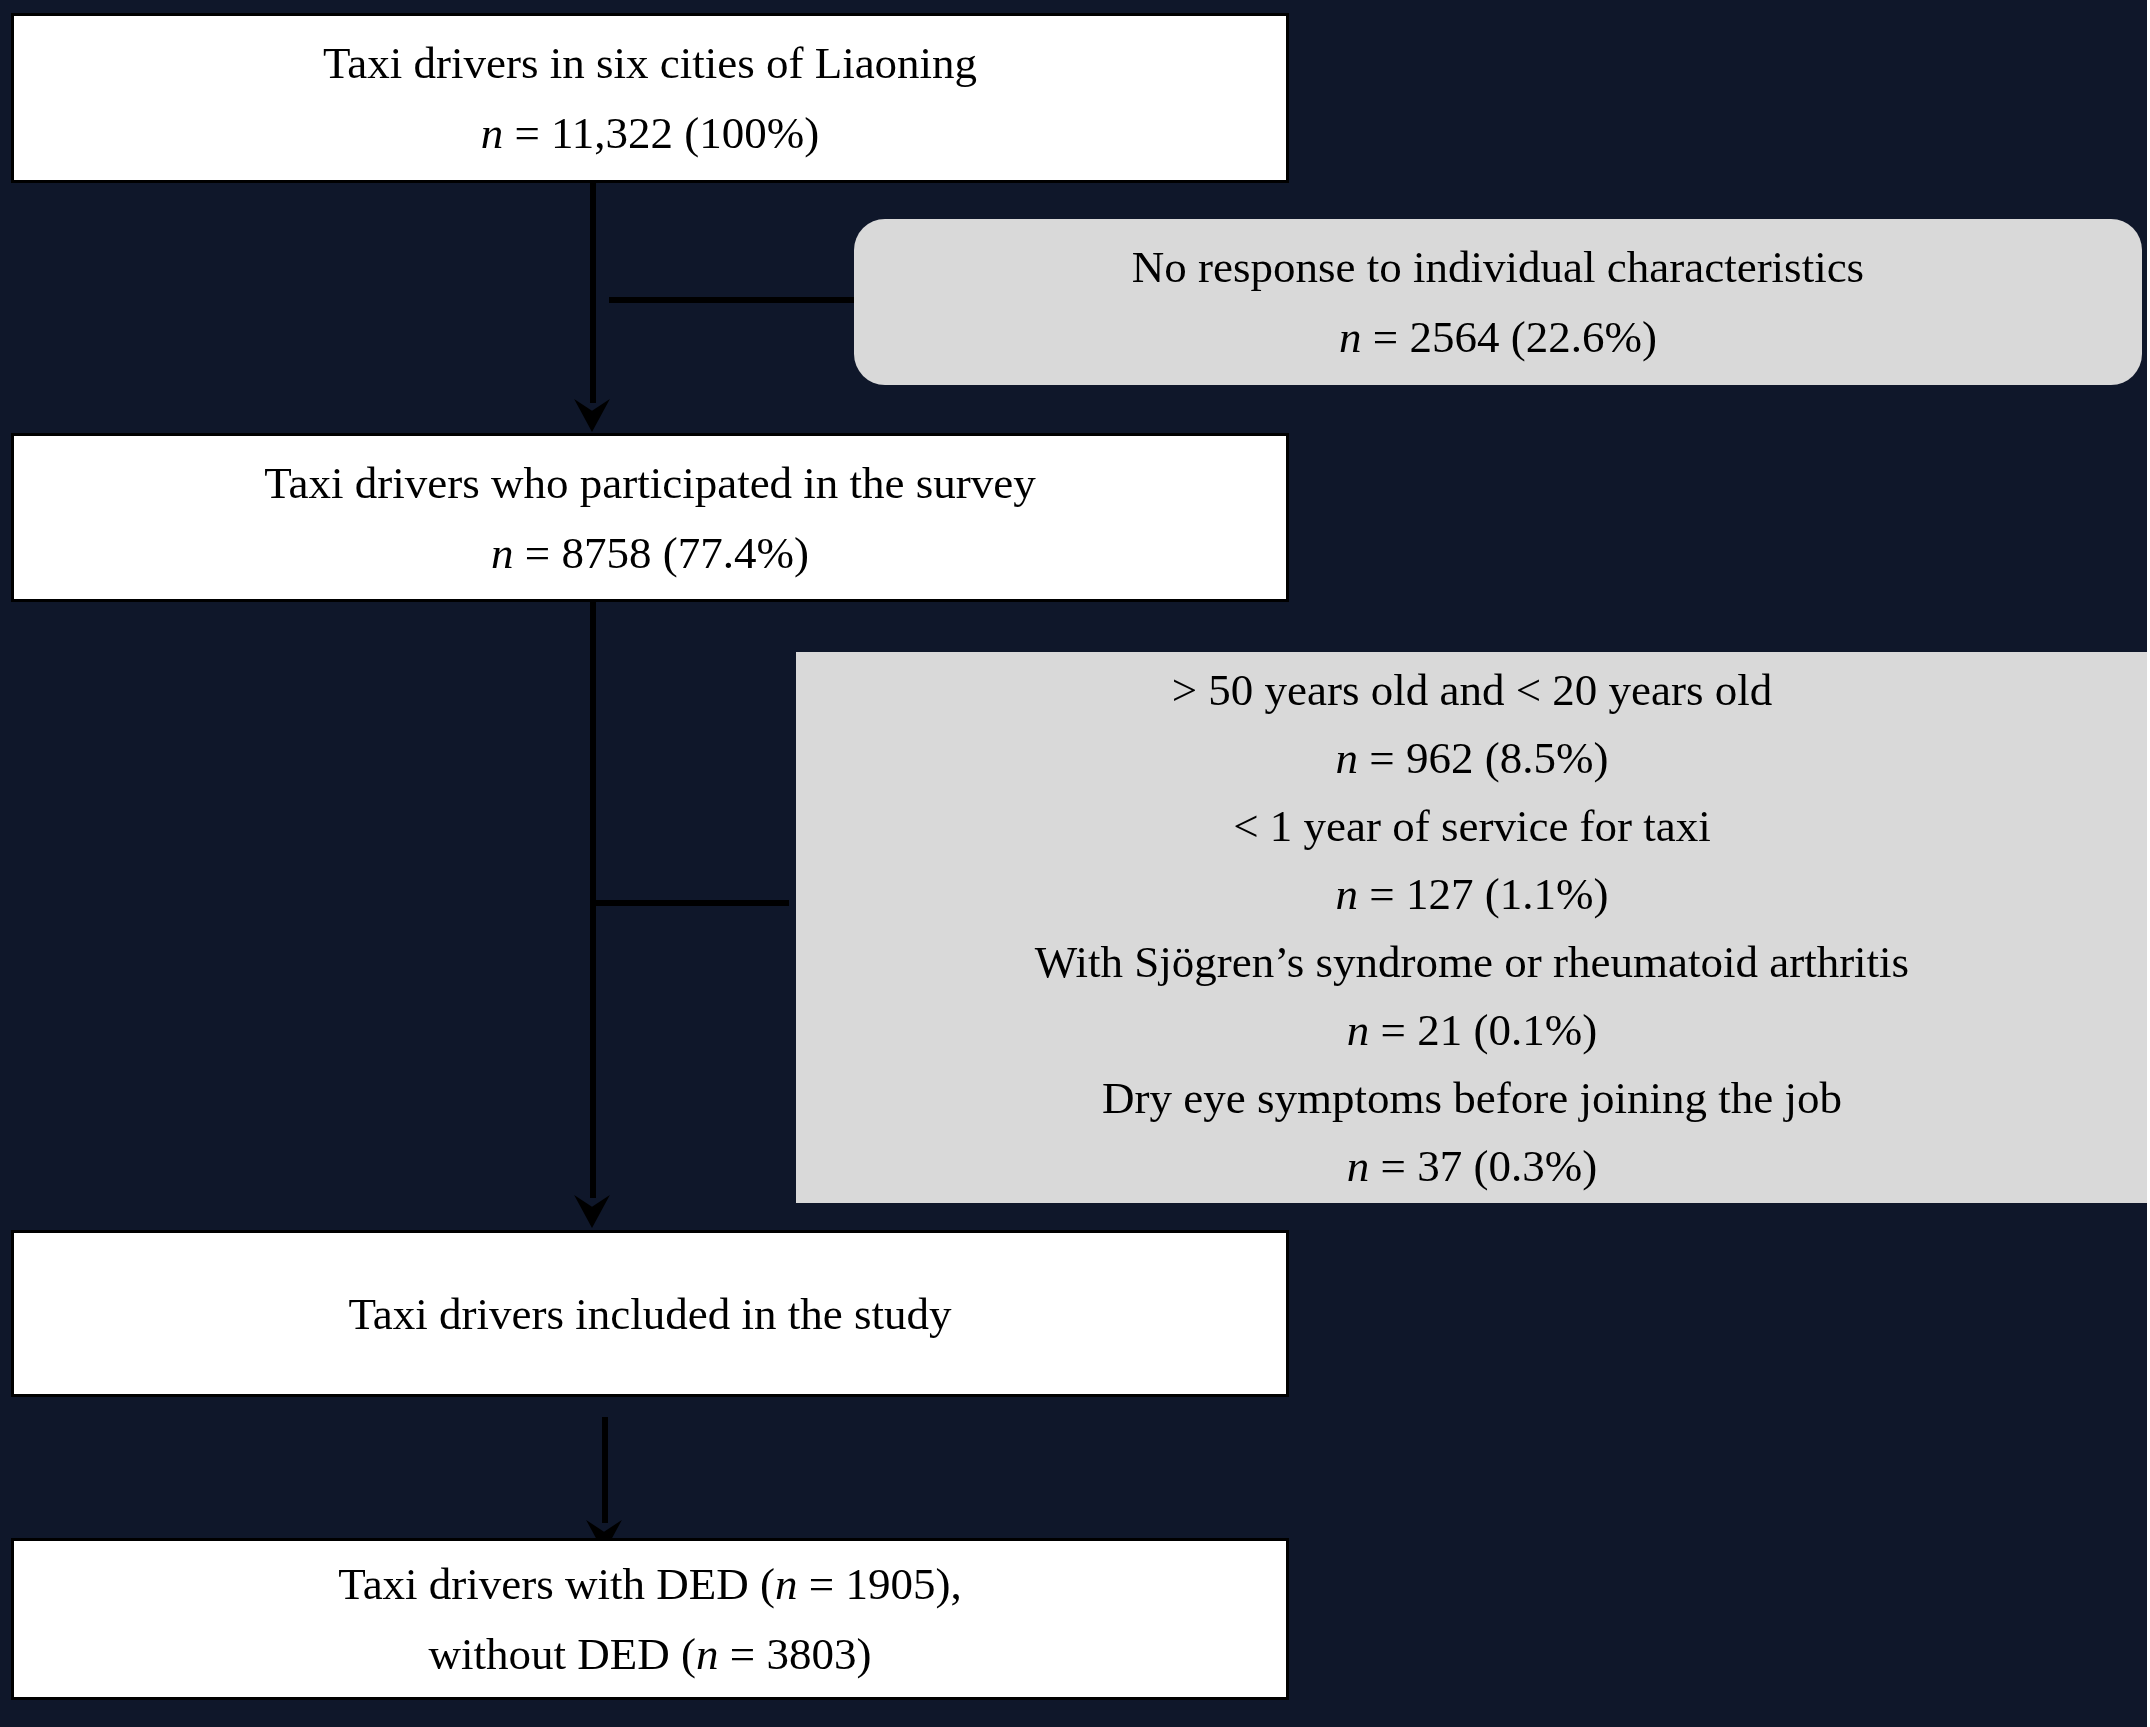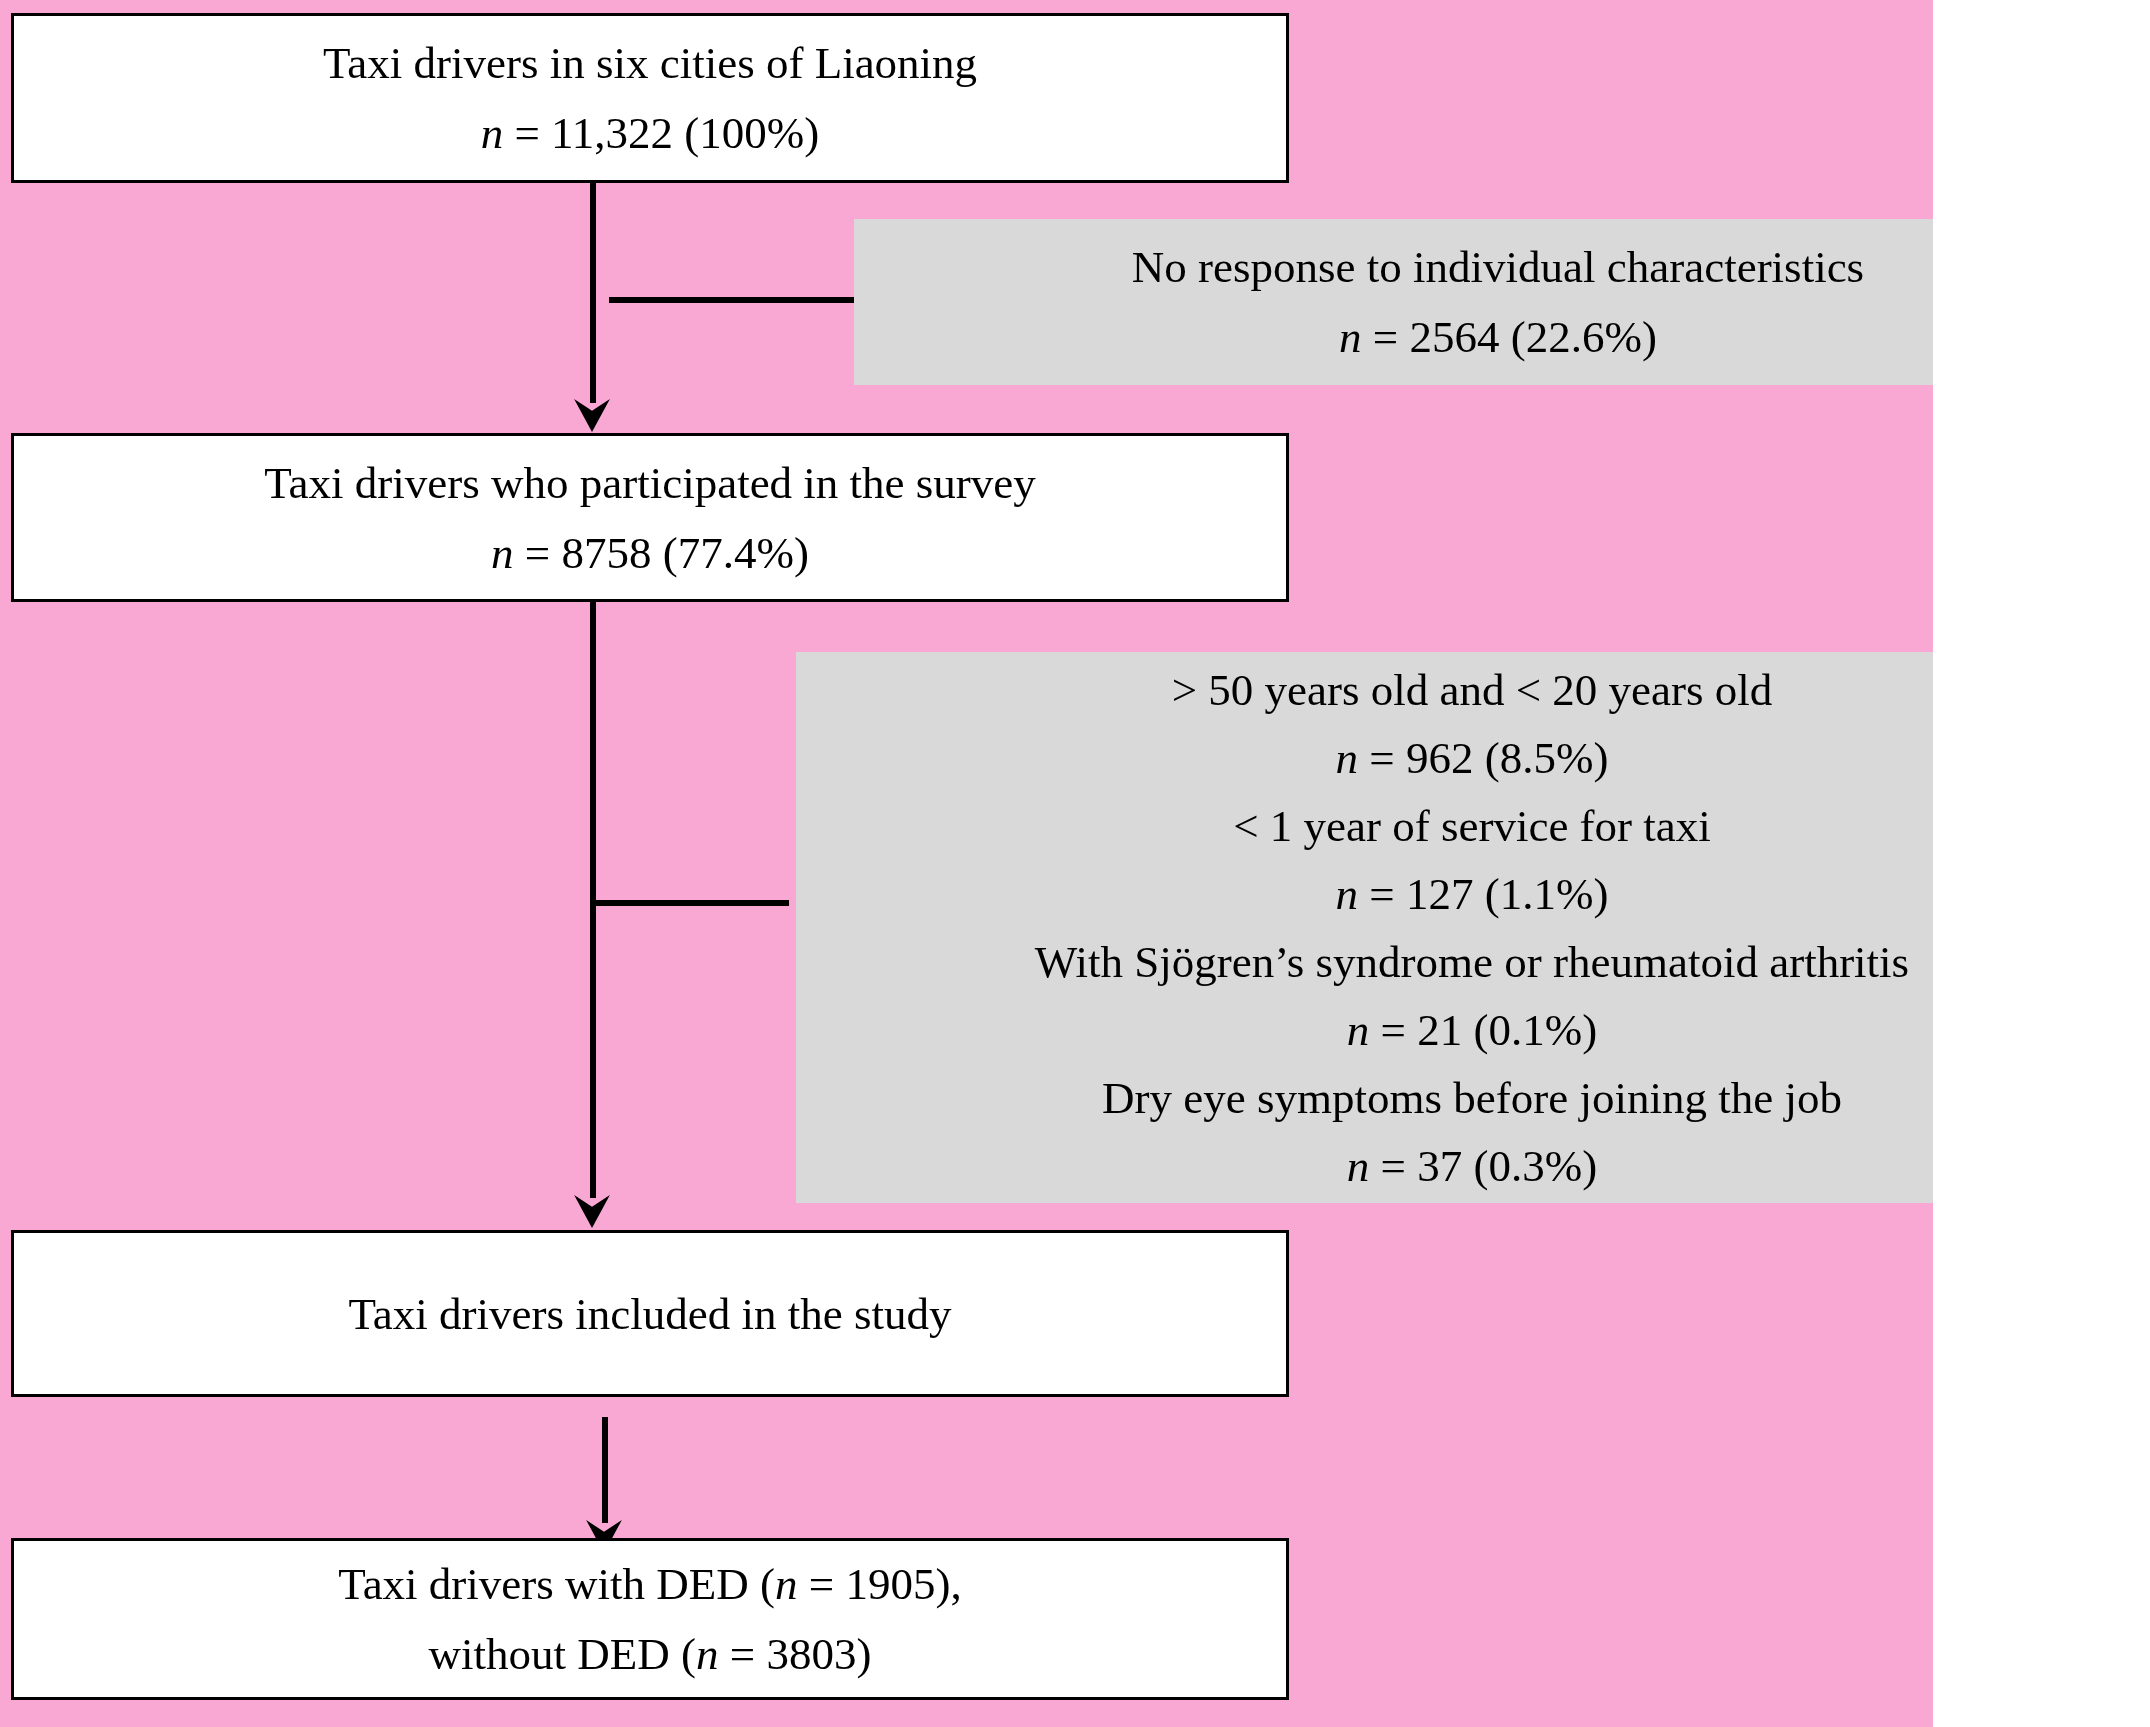--- a/index.html
+++ b/index.html
@@ -2,23 +2,23 @@
 <html style="font-size:11px"><head>
 <meta charset="utf-8">
 <style>
   html, body {
     margin: 0;
     padding: 0;
     background: #ffffff;
   }
   #canvas {
     position: relative;
-    width: 1933px;
+    width: 2147px;
     height: 1728px;
-    background: #f9a8d4;
+    background: #0f172a;
     font-family: "Liberation Serif", "DejaVu Serif", serif;
     font-size: 45px;
     color: #000000;
     overflow: hidden;
   }
   .box {
     position: absolute;
     box-sizing: border-box;
     display: flex;
     flex-direction: column;
@@ -71,21 +71,21 @@
     <div class="line"><span>Taxi drivers in six cities of Liaoning</span></div>
     <div class="line"><span class="nsym">n</span><span> = 11,322 (100%)</span></div>
   </div>
 
   <div class="vline" style="left:590px; top:181px; height:222px;"></div>
   <svg class="ahead" style="left:574px; top:399px;" viewBox="0 0 52 48">
     <polygon points="0,0 26,17 52,0 26,48" fill="#000000"></polygon>
   </svg>
   <div class="hline" style="left:609px; top:297px; width:246px;"></div>
 
-  <div class="box gray" style="left:854px; top:219px; width:1288px; height:166px;">
+  <div class="box gray" style="left:854px; top:219px; width:1288px; height:166px;border-radius:31px;">
     <div class="line"><span>No response to individual characteristics</span></div>
     <div class="line"><span class="nsym">n</span><span> = 2564 (22.6%)</span></div>
   </div>
 
   <div class="box white" style="left:11px; top:433px; width:1278px; height:169px;">
     <div class="line"><span>Taxi drivers who participated in the survey</span></div>
     <div class="line"><span class="nsym">n</span><span> = 8758 (77.4%)</span></div>
   </div>
 
   <div class="vline" style="left:590px; top:602px; height:596px;"></div>

